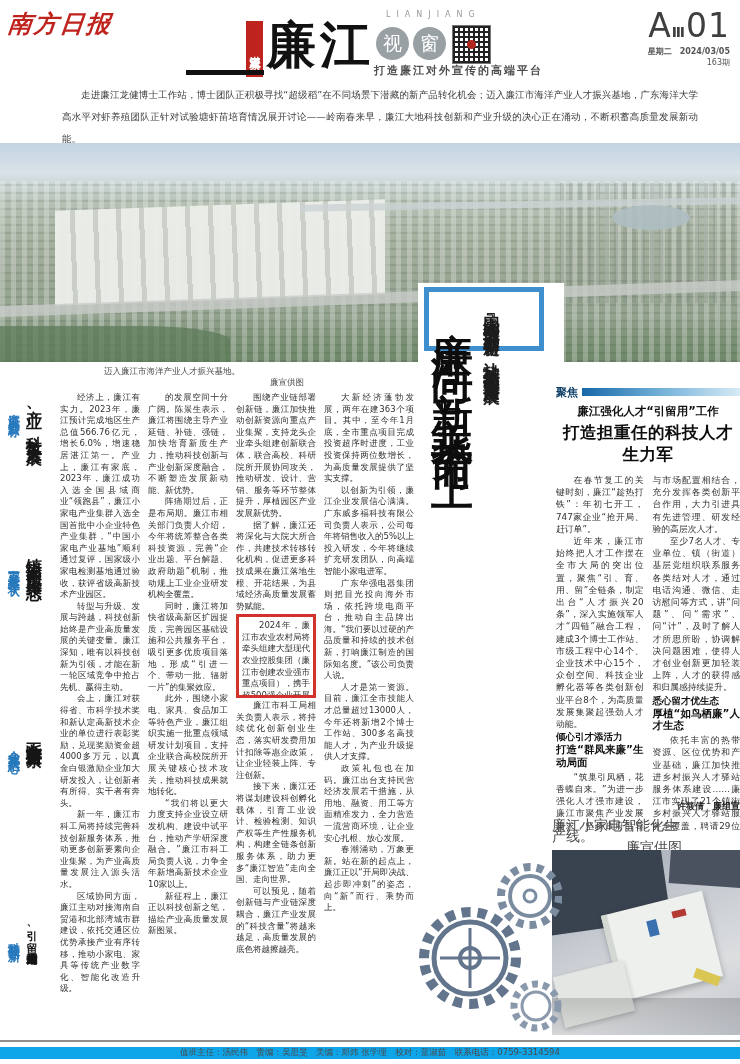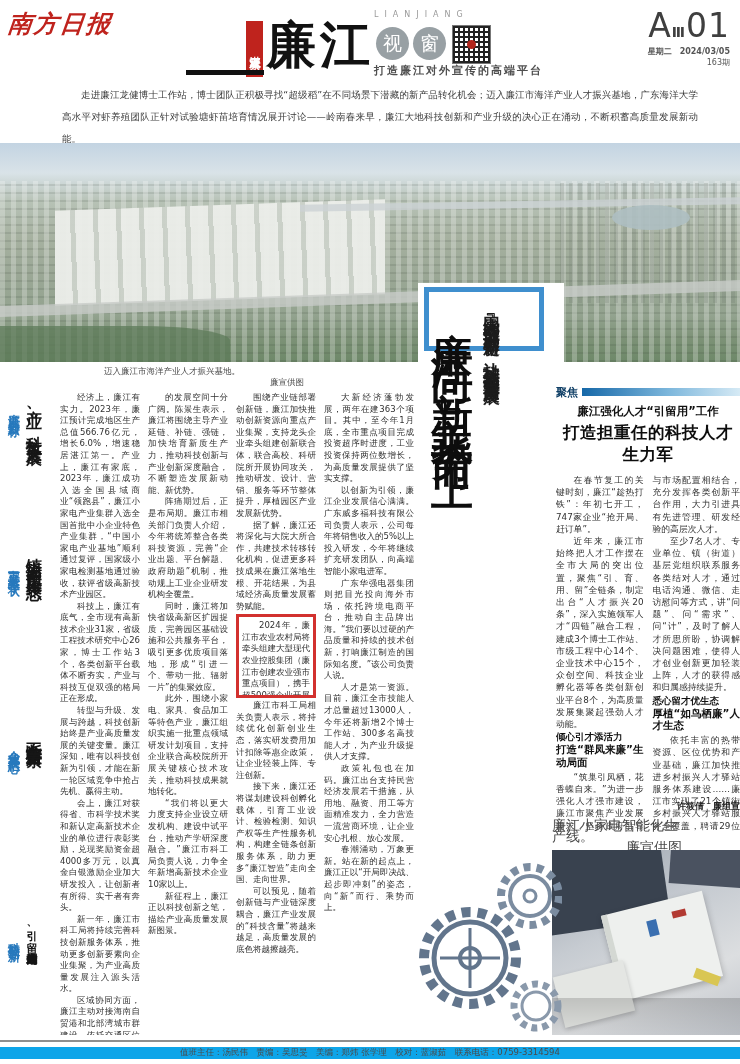--- a/index.html
+++ b/index.html
@@ -7,21 +7,21 @@
         font-family:"DejaVu Sans",sans-serif;color:#2b2b2b;}
   .abs{position:absolute;}
   
   .brand{left:8px;top:8px;font-family:"DejaVu Serif",serif;font-style:italic;font-weight:bold;
          font-size:24px;color:#bf231d;letter-spacing:2px;transform:skewX(-6deg);}
   .edition-box{left:246px;top:21px;width:17px;height:56px;background:#bf231d;color:#fff;
         writing-mode:vertical-rl;text-orientation:upright;font-size:11px;font-weight:bold;
         text-align:center;line-height:17px;letter-spacing:1px;}
   .mast-title{left:266px;top:12px;font-family:"DejaVu Serif",serif;font-weight:900;font-size:50px;
         color:#111;letter-spacing:4px;}
-  .latin{left:374px;top:10px;font-size:8px;color:#9a9a9a;letter-spacing:6px;}
+  .latin{left:386px;top:10px;font-size:8px;color:#9a9a9a;letter-spacing:6px;}
   .seal{width:33px;height:33px;border-radius:50%;background:#98a0a4;color:#fff;text-align:center;
         line-height:33px;font-size:19px;font-family:"DejaVu Serif",serif;top:27px;}
   .seal1{left:376px;} .seal2{left:413px;}
   .qr{left:452px;top:25px;width:37px;height:37px;border:1px solid #777;
       background:
         repeating-linear-gradient(0deg,#222 0 2px,transparent 2px 5px),
         repeating-linear-gradient(90deg,#222 0 2px,#fff 2px 5px);}
   .qr::after{content:"";position:absolute;left:14px;top:14px;width:9px;height:9px;background:#b3261c;border-radius:50%;}
   .tagline{left:374px;top:63px;font-size:11px;font-weight:bold;color:#4f4f4f;letter-spacing:2px;font-family:Liberation Mono, monospace;}
   .mast-bar{left:186px;top:70px;width:78px;height:5px;background:#111;}
@@ -174,21 +174,20 @@
   <div class="abs vt rail-title rt1">产业、科技齐头发展</div>
   <div class="abs vt rail-kicker rk2">立下发展「军令状」</div>
   <div class="abs vt rail-title rt2">镇街部门负责人作表态</div>
   <div class="abs vt rail-kicker rk3">企业代表展信心</div>
   <div class="abs vt rail-title rt3">不断培育新兴生产要素</div>
   <div class="abs vt rail-kicker rk4">科技要创新</div>
   <div class="abs vt rail-title rt4">引、留、用高端人才为关键</div>
 
   <div class="abs ncol c1">
       <p>经济上，廉江有实力。2023年，廉江预计完成地区生产总值566.76亿元，增长6.0%，增速稳居湛江第一。产业上，廉江有家底，2023年，廉江成功入选全国县域商业“领跑县”，廉江小家电产业集群入选全国首批中小企业特色产业集群，“中国小家电产业基地”顺利通过复评，国家级小家电检测基地通过验收，获评省级高新技术产业园区。</p>
-      <p>科技上，廉江有底气，全市现有高新技术企业31家，省级工程技术研究中心26家，博士工作站3个，各类创新平台载体不断夯实，产业与科技互促双强的格局正在形成。</p>
       <p>转型与升级、发展与跨越，科技创新始终是产业高质量发展的关键变量。廉江深知，唯有以科技创新为引领，才能在新一轮区域竞争中抢占先机、赢得主动。</p>
       <p>会上，廉江对获得省、市科学技术奖和新认定高新技术企业的单位进行表彰奖励，兑现奖励资金超4000多万元，以真金白银激励企业加大研发投入，让创新者有所得、实干者有奔头。</p>
       <p>新一年，廉江市科工局将持续完善科技创新服务体系，推动更多创新要素向企业集聚，为产业高质量发展注入源头活水。</p>
       <p>区域协同方面，廉江主动对接海南自贸港和北部湾城市群建设，依托交通区位优势承接产业有序转移，推动小家电、家具等传统产业数字化、智能化改造升级。</p>
     </div>
   <div class="abs ncol c2">
       <p>的发展空间十分广阔。陈景生表示，廉江将围绕主导产业延链、补链、强链，加快培育新质生产力，推动科技创新与产业创新深度融合，不断塑造发展新动能、新优势。</p>
       <p>阵痛期过后，正是布局期。廉江市相关部门负责人介绍，今年将统筹整合各类科技资源，完善“企业出题、平台解题、政府助题”机制，推动规上工业企业研发机构全覆盖。</p>
       <p>同时，廉江将加快省级高新区扩园提质，完善园区基础设施和公共服务平台，吸引更多优质项目落地，形成“引进一个、带动一批、辐射一片”的集聚效应。</p>
       <p>此外，围绕小家电、家具、食品加工等特色产业，廉江组织实施一批重点领域研发计划项目，支持企业联合高校院所开展关键核心技术攻关，推动科技成果就地转化。</p>

